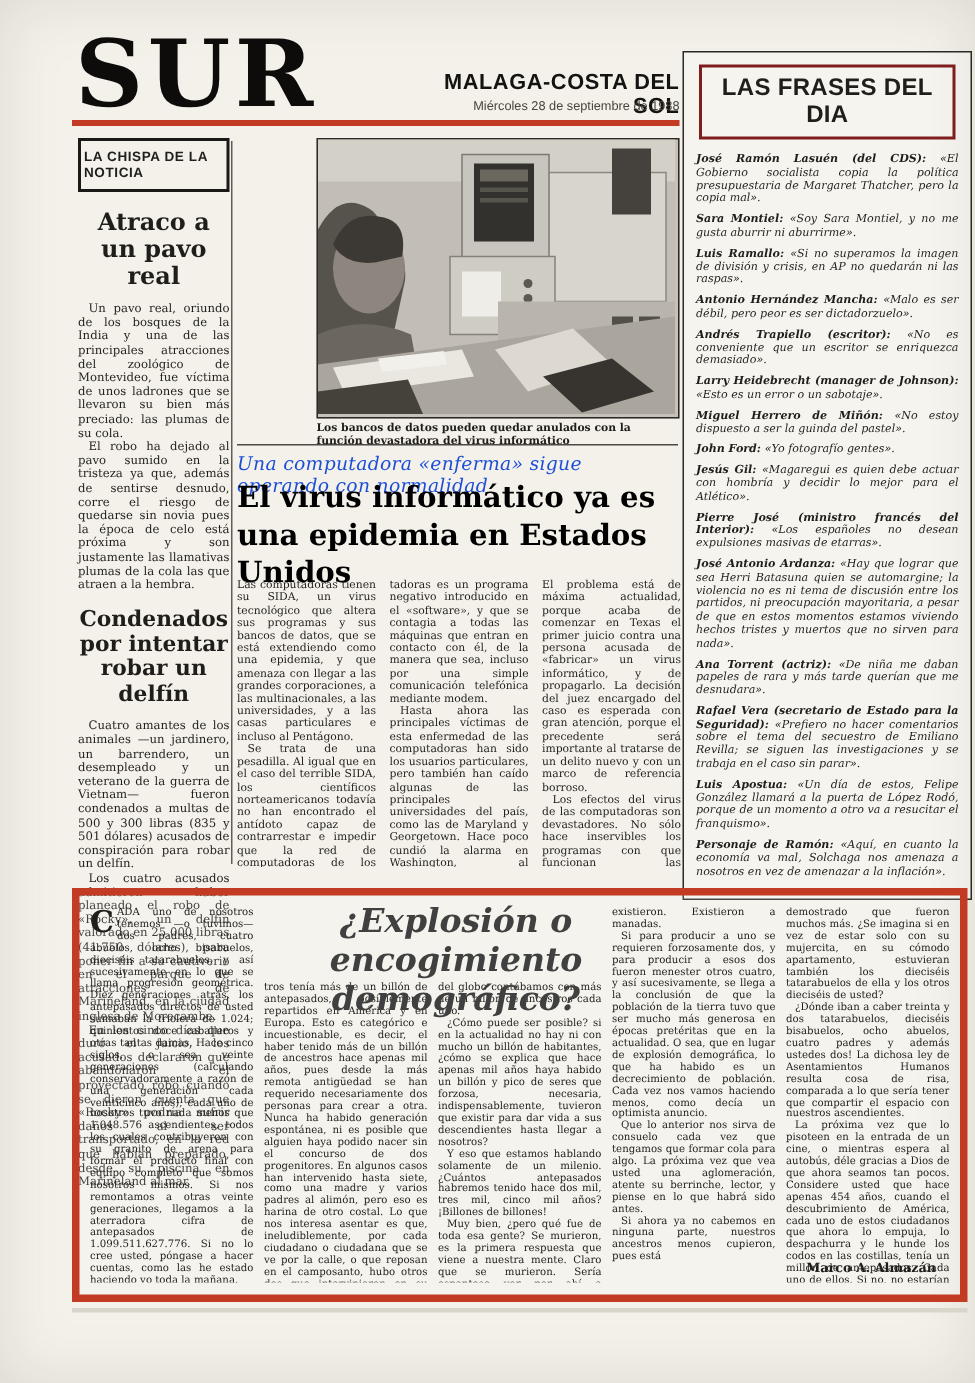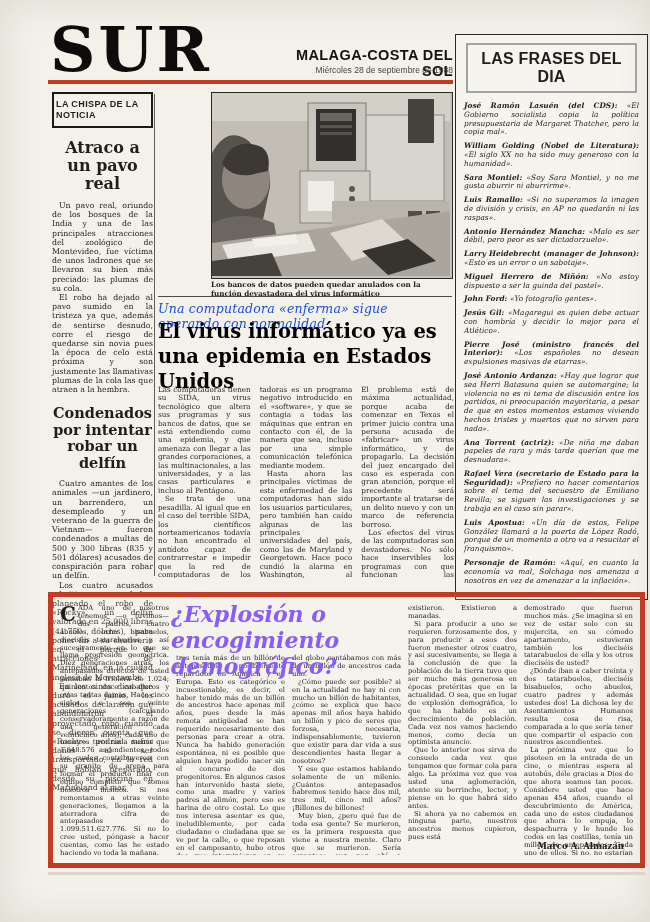--- a/index.html
+++ b/index.html
@@ -44,35 +44,35 @@
            letter-spacing:.2px;color:#1d4ed8;}
   .virus-headline{left:158px;top:319px;width:296px;font-weight:bold;font-size:19.5px;line-height:25px;color:#000000;}
   .virus-body{left:158px;top:386px;width:296px;height:192px;display:flex;gap:9px;overflow:hidden;}
   .vcol{flex:1;font-size:7.2px;line-height:8.4px;text-align:justify;overflow:hidden;}
   .vcol p{margin:0;text-indent:7px;}
   .vcol p:first-child{text-indent:0;}
 
   
   .frases{left:455px;top:34px;width:193px;height:566px;border:1.5px solid #2b2926;
           padding:7px 8px;box-sizing:border-box;background:rgba(255,255,255,.25);}
-  .frases-titlebox{border:2px solid #a3a3a3;margin:1px 2px 9px;padding:5px 2px;text-align:center;
+  .frases-titlebox{border:2px solid #7f1d1d;margin:1px 2px 9px;padding:5px 2px;text-align:center;
           font-family:"Liberation Sans",sans-serif;font-weight:bold;font-size:16px;letter-spacing:.2px;}
   .quotes{font-size:7.4px;line-height:8.8px;text-align:justify;font-style:italic;}
   .quotes p{margin:0 0 5px;}
   .quotes b{font-weight:bold;}
 
   
   .demo-box{left:48px;top:592px;width:597px;height:276px;box-sizing:border-box;
             border:5px solid #c23b22;padding:8px 7px;display:flex;gap:7px;background:rgba(255,255,255,.15);}
   .dcol{flex:1;font-size:6.8px;line-height:7.9px;text-align:justify;overflow:hidden;}
   .dcol p{margin:0;text-indent:6px;}
   .dcol p:first-child{text-indent:0;}
   .pad-title{padding-top:50px;}
-  .demo-title{position:absolute;left:118px;top:4px;width:266px;
-              font-style:italic;font-weight:bold;font-size:22px;line-height:26px;color:#8b5cf6;}
+  .demo-title{position:absolute;left:118px;top:4px;width:266px;text-align:center;
+              font-style:italic;font-weight:bold;font-size:22px;line-height:26px;color:#404040;}
   .dropcap{float:left;font-size:20px;line-height:16px;font-weight:bold;margin:1px 2px 0 0;}
   .byline{position:absolute;right:16px;bottom:12px;font-weight:bold;font-size:8.5px;}
   .scan-smudge{left:48px;top:872px;width:597px;height:3px;background:#d9d5ca;}
 </style>
 </head>
 <body>
 
 <div class="page">
 
   <div class="abs logo">SUR</div>
@@ -143,24 +143,24 @@
     <div class="vcol">
         <p>El problema está de máxima actualidad, porque acaba de comenzar en Texas el primer juicio contra una persona acusada de «fabricar» un virus informático, y de propagarlo. La decisión del juez encargado del caso es esperada con gran atención, porque el precedente será importante al tratarse de un delito nuevo y con un marco de referencia borroso.</p>
         <p>Los efectos del virus de las computadoras son devastadores. No sólo hace inservibles los programas con que funcionan las maquinarias afectadas, sino que es capaz de aniquilar bancos de datos acumulados a lo largo de los años o de las décadas. Y, lo que es más grave todavía, con frecuencia es difícil percibir la presencia de la enfermedad.</p>
       </div>
   </div>
 
   <div class="abs frases">
     <div class="frases-titlebox">LAS FRASES DEL DIA</div>
     <div class="quotes">
         <p><b>José Ramón Lasuén (del CDS): </b>«El Gobierno socialista copia la política presupuestaria de Margaret Thatcher, pero la copia mal».</p>
-        <p><b>William Golding (Nobel de Literatura): </b>«El siglo XX no ha sido muy generoso con la humanidad».</p>
         <p><b>Sara Montiel: </b>«Soy Sara Montiel, y no me gusta aburrir ni aburrirme».</p>
         <p><b>Luis Ramallo: </b>«Si no superamos la imagen de división y crisis, en AP no quedarán ni las raspas».</p>
         <p><b>Antonio Hernández Mancha: </b>«Malo es ser débil, pero peor es ser dictadorzuelo».</p>
+        <p><b>Andrés Trapiello (escritor): </b>«No es conveniente que un escritor se enriquezca demasiado».</p>
         <p><b>Larry Heidebrecht (manager de Johnson): </b>«Esto es un error o un sabotaje».</p>
         <p><b>Miguel Herrero de Miñón: </b>«No estoy dispuesto a ser la guinda del pastel».</p>
         <p><b>John Ford: </b>«Yo fotografío gentes».</p>
         <p><b>Jesús Gil: </b>«Magaregui es quien debe actuar con hombría y decidir lo mejor para el Atlético».</p>
         <p><b>Pierre José (ministro francés del Interior): </b>«Los españoles no desean expulsiones masivas de etarras».</p>
         <p><b>José Antonio Ardanza: </b>«Hay que lograr que sea Herri Batasuna quien se automargine; la violencia no es ni tema de discusión entre los partidos, ni preocupación mayoritaria, a pesar de que en estos momentos estamos viviendo hechos tristes y muertos que no sirven para nada».</p>
         <p><b>Ana Torrent (actriz): </b>«De niña me daban papeles de rara y más tarde querían que me desnudara».</p>
         <p><b>Rafael Vera (secretario de Estado para la Seguridad): </b>«Prefiero no hacer comentarios sobre el tema del secuestro de Emiliano Revilla; se siguen las investigaciones y se trabaja en el caso sin parar».</p>
         <p><b>Luis Apostua: </b>«Un día de estos, Felipe González llamará a la puerta de López Rodó, porque de un momento a otro va a resucitar el franquismo».</p>
         <p><b>Personaje de Ramón: </b>«Aquí, en cuanto la economía va mal, Solchaga nos amenaza a nosotros en vez de amenazar a la inflación».</p>

